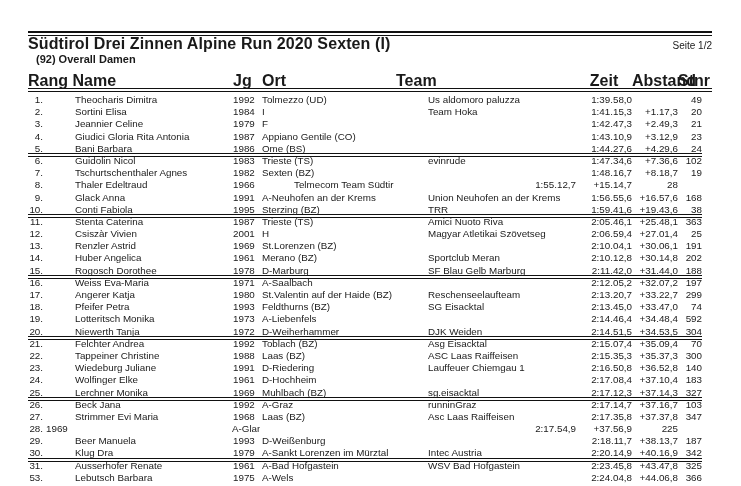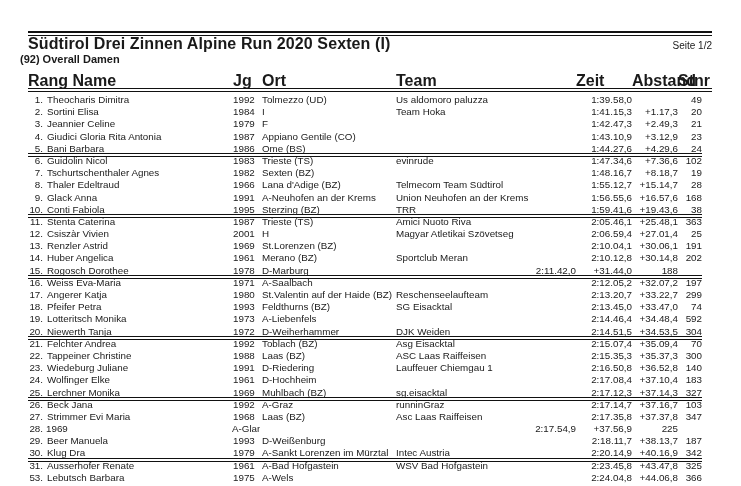--- a/index.html
+++ b/index.html
@@ -14,39 +14,39 @@
   }
   .hdr{
     position:absolute;left:28px;right:29px;top:8px;
     display:flex;justify-content:space-between;align-items:flex-end;
   }
   .title{font-size:16px;font-weight:bold;margin:0;letter-spacing:.1px;white-space:nowrap;}
   .seite{font-size:10px;padding-bottom:2px;margin-top:32px;}
   .rule{position:absolute;left:28px;right:29px;box-sizing:border-box;}
   .rule-title{top:31px;height:5px;border-top:2.4px solid #111;border-bottom:1.2px solid #111;}
   .rule-head{top:88px;height:4px;border-top:1.8px solid #111;border-bottom:1px solid #111;}
-  .section-title{position:absolute;left:20px;top:53px;font-size:11px;font-weight:bold;}
+  .section-title{position:absolute;left:36px;top:53px;font-size:11px;font-weight:bold;}
   .thead{
     position:absolute;left:28px;top:75px;width:674px;
     display:grid;grid-template-columns:202px 30px 134px 182px 56px 46px 24px;
     font-size:16px;font-weight:bold;line-height:12px;
   }
   .thead .h-jg{padding-left:3px;}
   .thead .h-ort,.thead .h-team{padding-left:2px;}
-  .h-zeit,.h-abstand,.h-stnr{text-align:left;}
+  .h-zeit,.h-abstand,.h-stnr{text-align:center;}
   .tbody{position:absolute;left:28px;top:94px;width:674px;}
   .row{
     display:grid;grid-template-columns:15px 187px 30px 134px 182px 56px 46px 24px;
     height:12.2px;line-height:12.2px;font-size:9.8px;white-space:nowrap;
   }
   .c-rank{text-align:right;}
-  .c-name{padding-left:4px;overflow:hidden;}
+  .c-name{padding-left:4px;overflow:hidden;margin-left:28px;}
   .c-jg{padding-left:3px;}
   .c-ort{padding-left:2px;overflow:hidden;}
-  .c-team{padding-left:2px;overflow:hidden;}
+  .c-team{padding-left:2px;overflow:hidden;margin-left:32px;}
   .c-zeit,.c-abstand,.c-stnr{text-align:right;}
   .group-rule{
     height:4px;margin:-2px 0;box-sizing:border-box;
     border-top:1.8px solid #111;border-bottom:1px solid #111;
   }
 </style>
 </head>
 <body>
 
 <div class="page">
@@ -144,21 +144,20 @@
       <span class="c-ort">Sexten (BZ)</span>
       <span class="c-team"></span>
       <span class="c-zeit">1:48.16,7</span>
       <span class="c-abstand">+8.18,7</span>
       <span class="c-stnr">19</span>
     </div>
         <div class="row">
       <span class="c-rank">8.</span>
       <span class="c-name">Thaler Edeltraud</span>
       <span class="c-jg">1966</span>
-      <span class="c-ort">Lana d'Adige (BZ)</span>
       <span class="c-team">Telmecom Team Südtirol</span>
       <span class="c-zeit">1:55.12,7</span>
       <span class="c-abstand">+15.14,7</span>
       <span class="c-stnr">28</span>
     </div>
         <div class="row">
       <span class="c-rank">9.</span>
       <span class="c-name">Glack Anna</span>
       <span class="c-jg">1991</span>
       <span class="c-ort">A-Neuhofen an der Krems</span>
@@ -218,20 +217,21 @@
       <span class="c-team">Sportclub Meran</span>
       <span class="c-zeit">2:10.12,8</span>
       <span class="c-abstand">+30.14,8</span>
       <span class="c-stnr">202</span>
     </div>
         <div class="row">
       <span class="c-rank">15.</span>
       <span class="c-name">Rogosch Dorothee</span>
       <span class="c-jg">1978</span>
       <span class="c-ort">D-Marburg</span>
+      <span class="c-team">SF Blau Gelb Marburg</span>
       <span class="c-zeit">2:11.42,0</span>
       <span class="c-abstand">+31.44,0</span>
       <span class="c-stnr">188</span>
     </div>
       </div>
       <div class="group-rule"></div>
       <div class="group">
         <div class="row">
       <span class="c-rank">16.</span>
       <span class="c-name">Weiss Eva-Maria</span>

